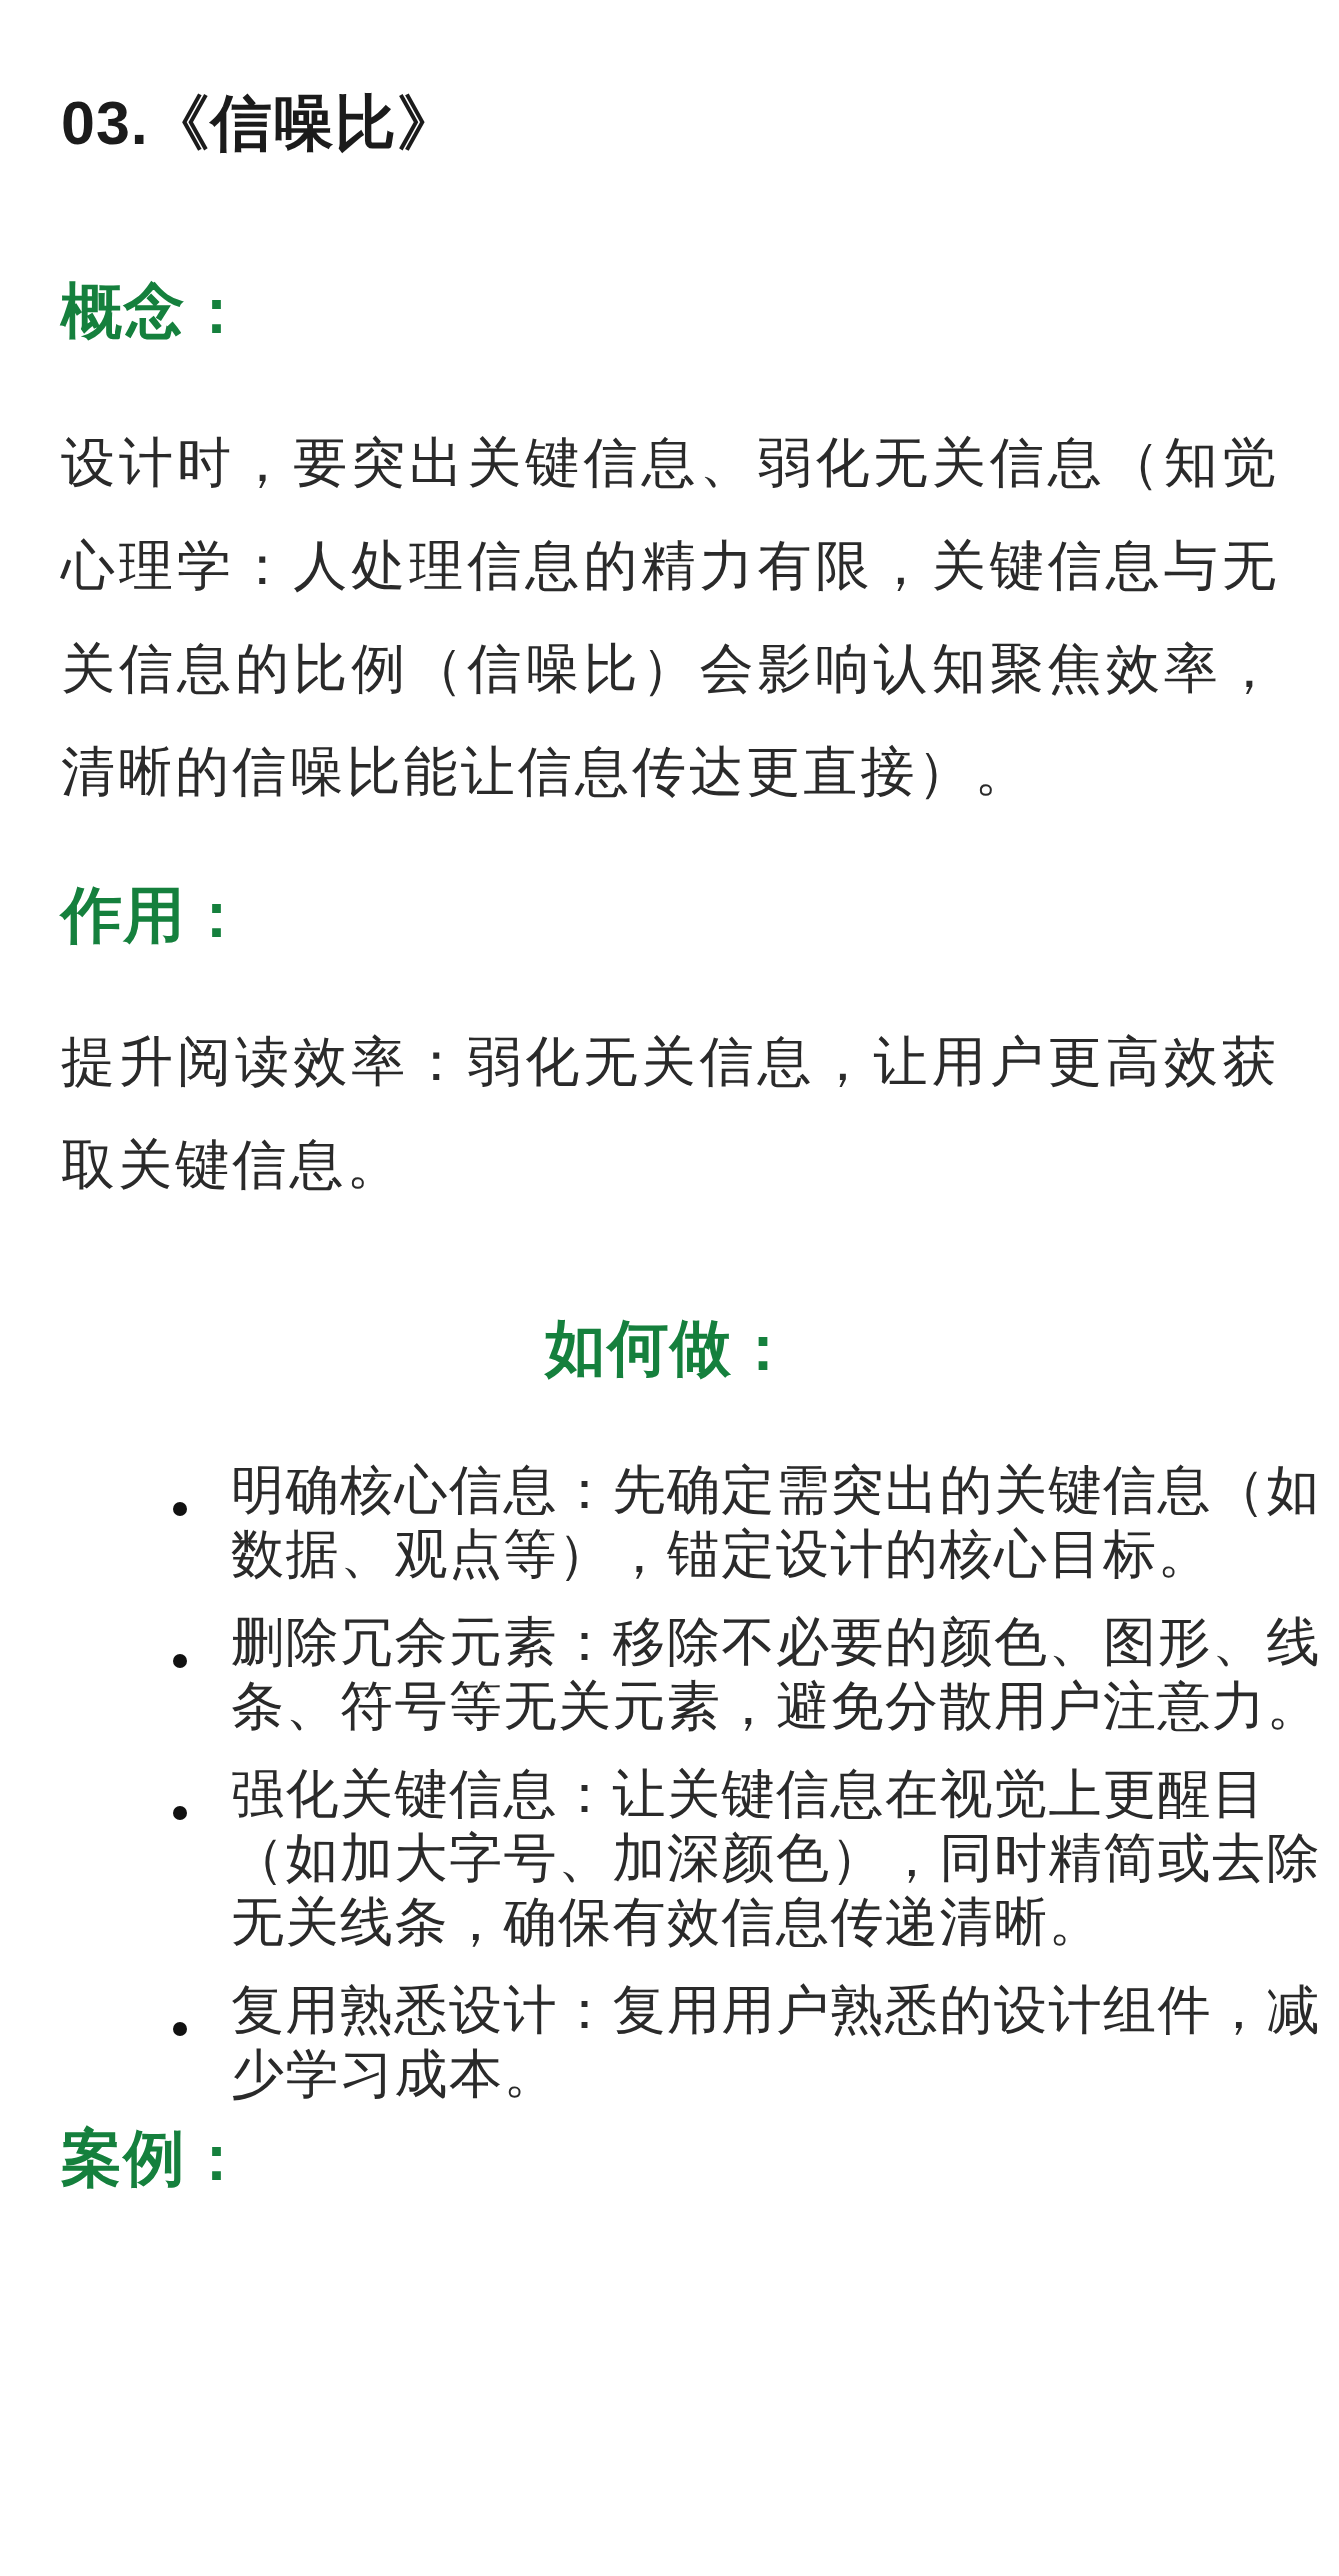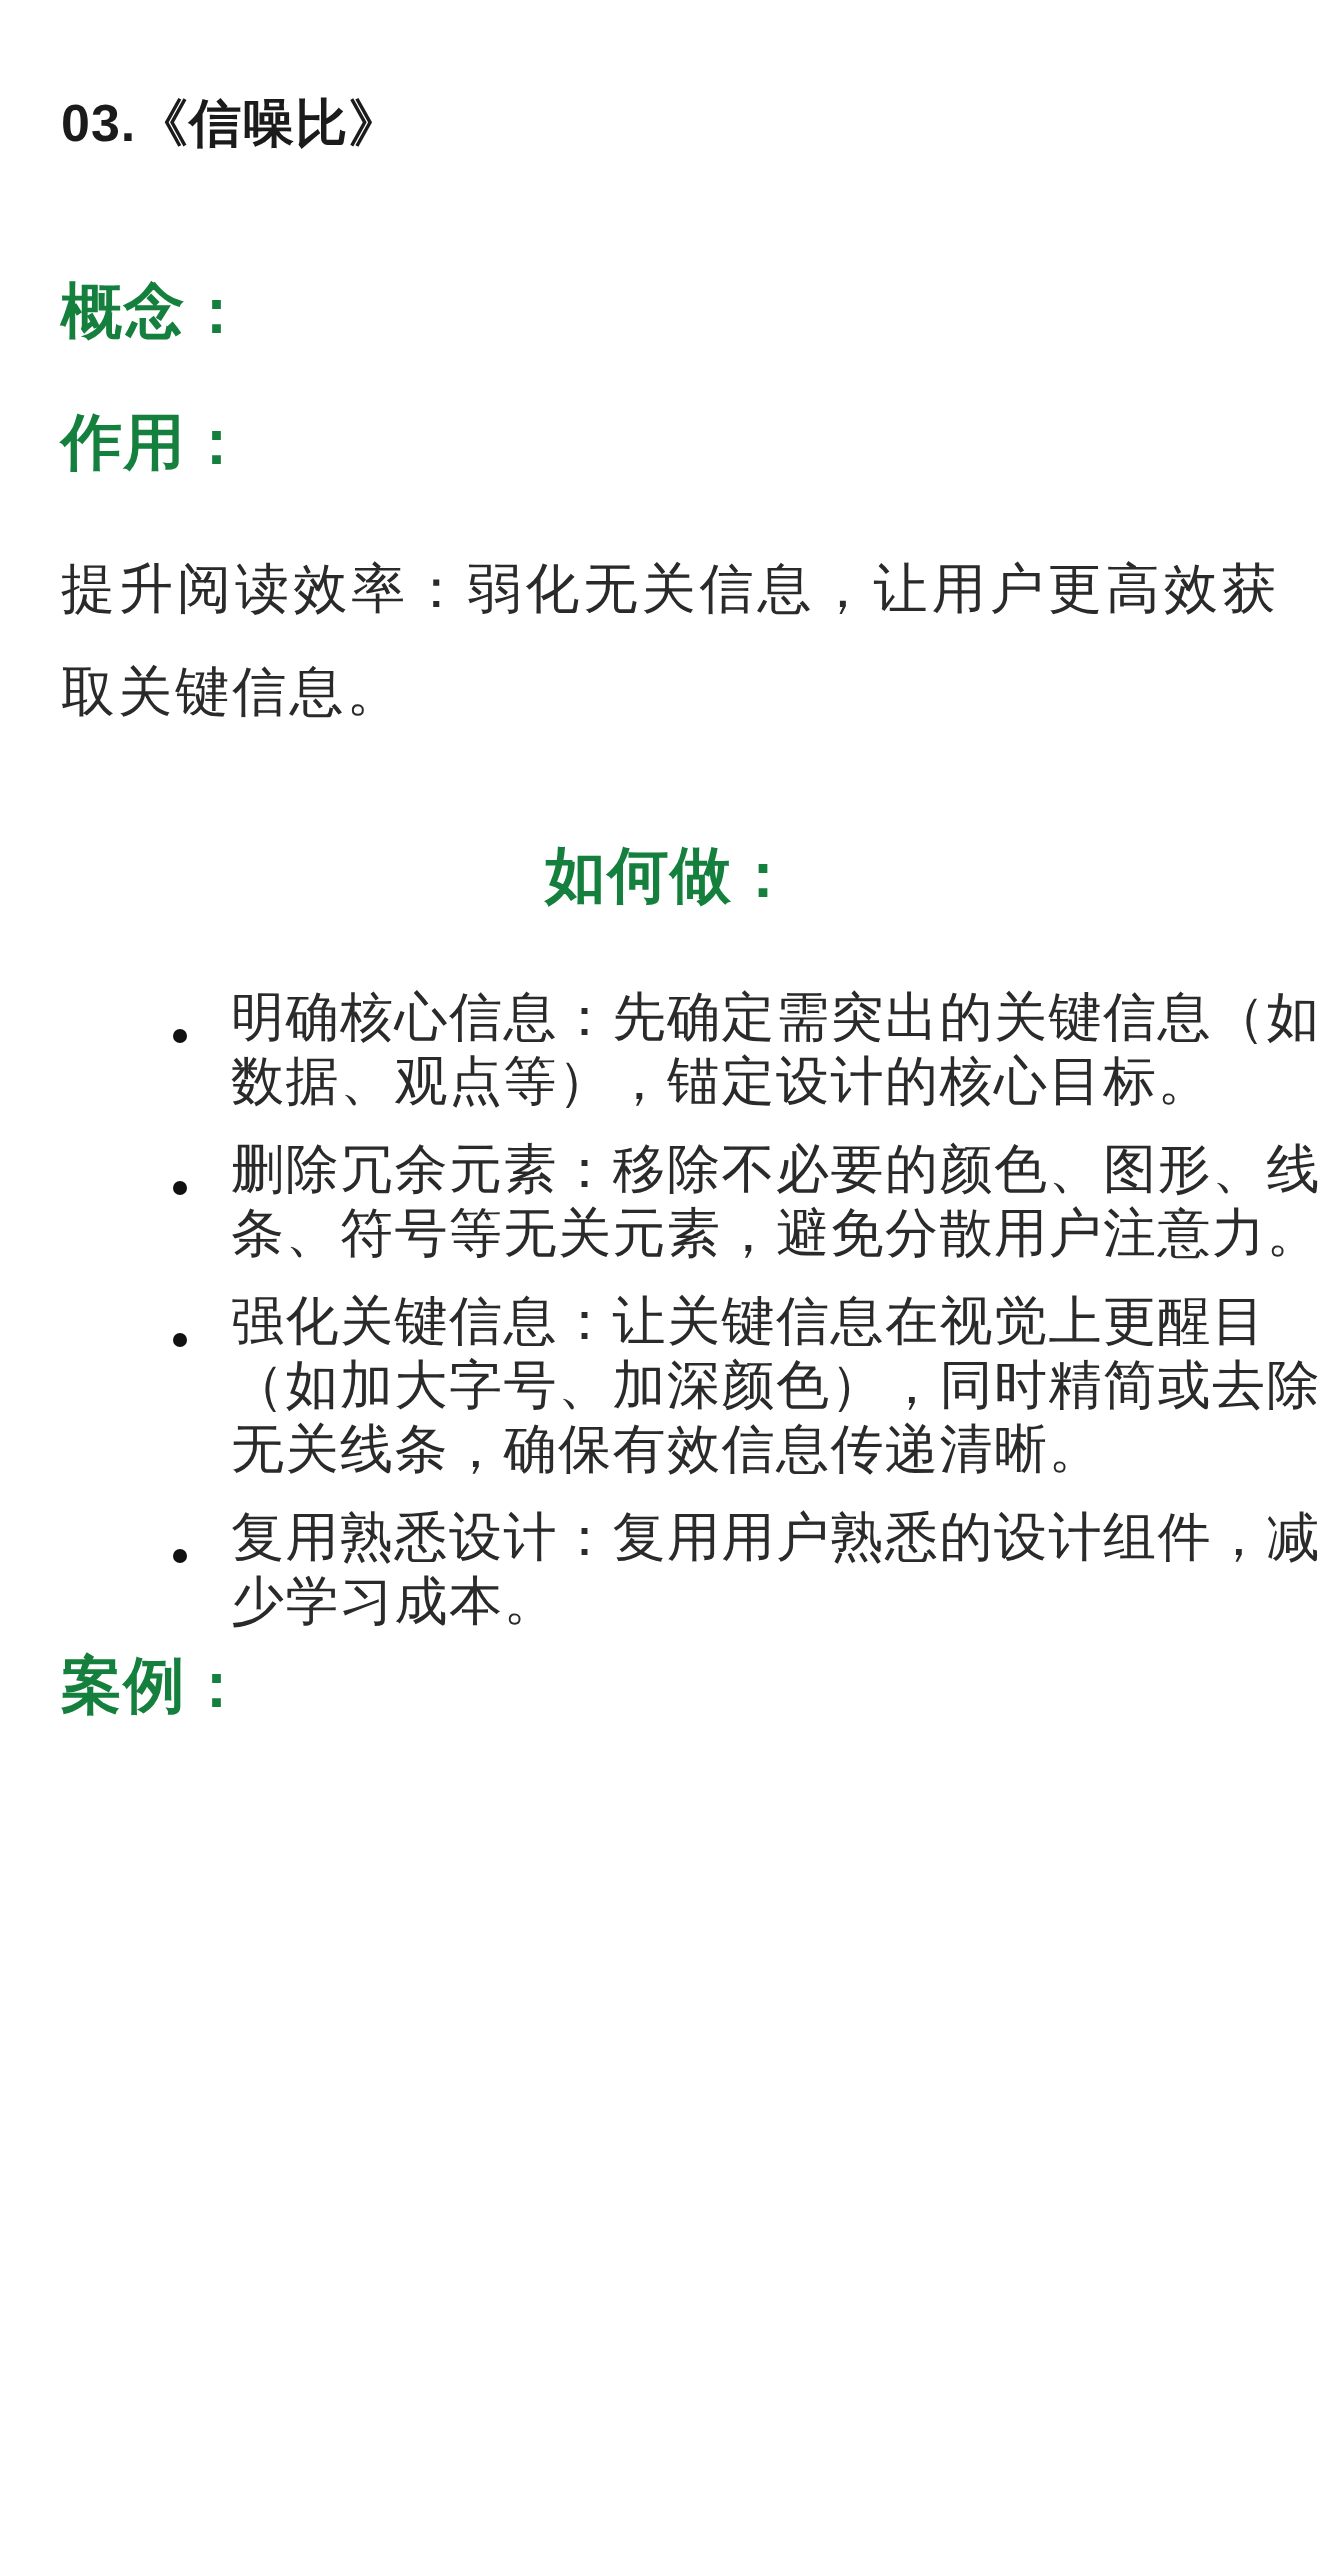--- a/index.html
+++ b/index.html
@@ -7,21 +7,21 @@
   .page {
     position:relative;
     width:1340px; height:4094px;
     background:#ffffff;
     padding:0 61px;
     overflow:hidden;
     font-family:"Liberation Sans","DejaVu Sans",sans-serif;
     color:#2a2a2a;
   }
   h1 {
-    margin:77px 0 0; font-size:52px; line-height:93px;
+    margin:77px 0 0; font-size:61px; line-height:93px;
     font-weight:700; color:#1b1b1b; letter-spacing:1px;
   }
   h2 {
     margin:0; font-size:61px; line-height:77px;
     font-weight:700; color:#15803d; letter-spacing:1.5px;
   }
   h2.m-concept { margin-top:103px; }
   h2.m-func    { margin-top:54px; }
   h2.m-how     { margin-top:94px;text-align:center; }
   h2.m-case    { margin-top:14.4px; }
@@ -47,20 +47,21 @@
   }
 </style>
 </head>
 <body>
 
 <div class="page">
 
   <h1>03.《信噪比》</h1>
 
   <h2 class="m-concept">概念：</h2>
+  <p class="body m-p1">设计时，要突出关键信息、弱化无关信息（知觉心理学：人处理信息的精力有限，关键信息与无关信息的比例（信噪比）会影响认知聚焦效率，清晰的信噪比能让信息传达更直接）。</p>
 
   <h2 class="m-func">作用：</h2>
   <p class="body m-p2">提升阅读效率：弱化无关信息，让用户更高效获取关键信息。</p>
 
   <h2 class="m-how">如何做：</h2>
   <ul class="how">
     <li><span>明确核心信息：先确定需突出的关键信息（如数据、观点等），锚定设计的核心目标。</span></li>
     <li><span>删除冗余元素：移除不必要的颜色、图形、线条、符号等无关元素，避免分散用户注意力。</span></li>
     <li><span>强化关键信息：让关键信息在视觉上更醒目（如加大字号、加深颜色），同时精简或去除无关线条，确保有效信息传递清晰。</span></li>
     <li><span>复用熟悉设计：复用用户熟悉的设计组件，减少学习成本。</span></li>

